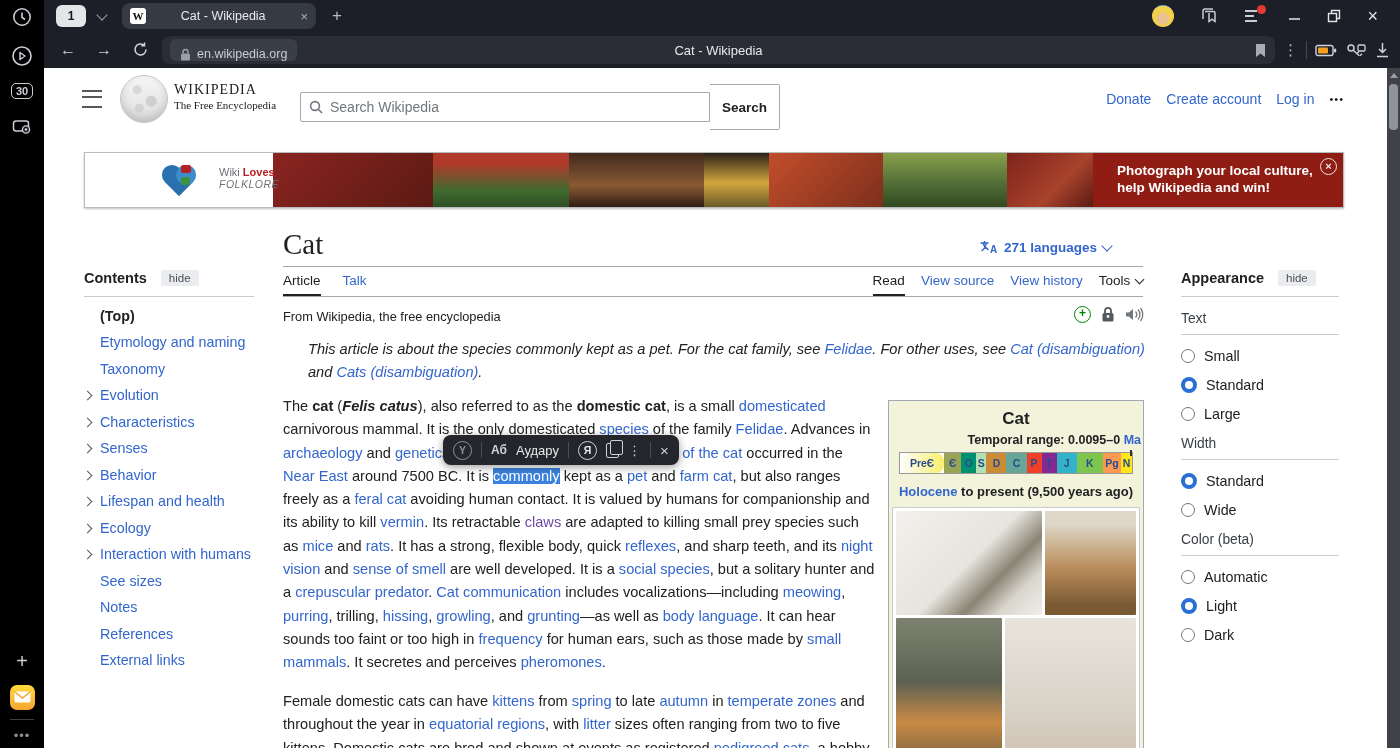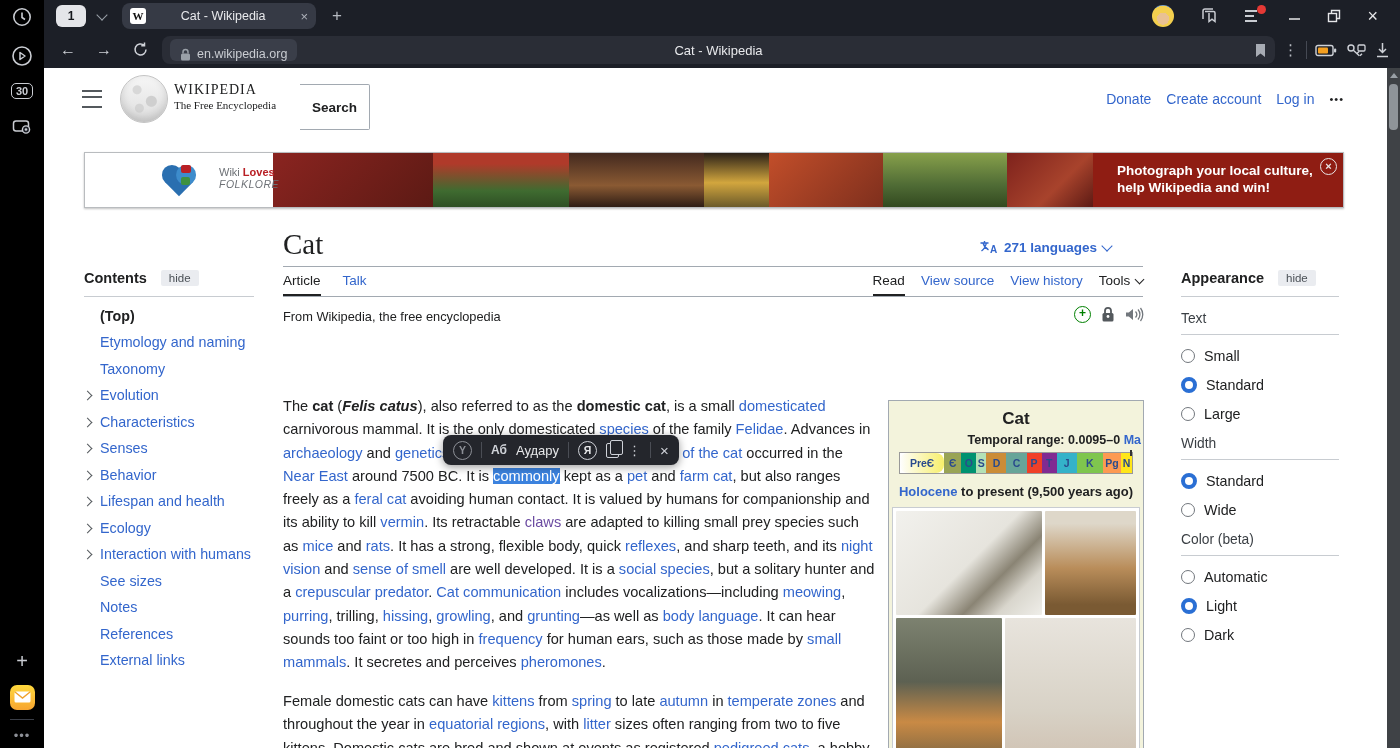--- a/index.html
+++ b/index.html
@@ -248,20 +248,27 @@
 
     <div class="abs" style="left:38px;top:22px;">
         <div class="hamb"></div>
       </div>
     <div class="abs globe" style="left:76px;top:7px;"></div>
     <div class="abs" style="left:130px;top:14px;">
       <div class="wordmark">WIKIPEDIA</div>
       <div class="tagline">The Free Encyclopedia</div>
     </div>
     <div class="abs searchbox" style="left:256px;top:16px;">
+      <div class="sinput">
+        <svg width="14" height="14" viewBox="0 0 14 14">
+            <circle cx="6" cy="6" r="4.4" fill="none" stroke="#72777d" stroke-width="1.6"></circle>
+            <path d="M9.5 9.5L13 13" stroke="#72777d" stroke-width="1.6"></path>
+          </svg>
+        <span>Search Wikipedia</span>
+      </div>
       <button class="sbtn">Search</button>
     </div>
     <div class="abs ulinks" style="right:43px;top:23px;">
       <a class="blue">Donate</a>
       <a class="blue">Create account</a>
       <a class="blue">Log in</a>
       <span style="color:#202122;font-size:11px;letter-spacing:1px;">•••</span>
     </div>
 
     <div class="banner">
@@ -339,20 +346,21 @@
           <rect x="1.5" y="7" width="11" height="8.5" rx="1.5" fill="#54595d"></rect>
           <path d="M4 7V4.8a3 3 0 0 1 6 0V7" fill="none" stroke="#54595d" stroke-width="1.8"></path>
           <circle cx="7" cy="10.5" r="1.4" fill="#fff"></circle>
         </svg>
       <svg width="19" height="15" viewBox="0 0 19 15">
           <path d="M1 5.5v4h2.8L8 13V2L3.8 5.5z" fill="#72777d"></path>
           <path d="M10.5 4.5a4.5 4.5 0 0 1 0 6M13 2.5a7.5 7.5 0 0 1 0 10M15.5 1a10.5 10.5 0 0 1 0 13" fill="none" stroke="#72777d" stroke-width="1.3"></path>
         </svg>
     </div>
 
+    <div class="hatnote para" style="left:264px;top:270px;width:838px;"><span>This article is about the species commonly kept as a pet. For the cat family, see </span><span class="lnk">Felidae</span><span>. For other uses, see </span><span class="lnk">Cat (disambiguation)</span><span> and </span><span class="lnk">Cats (disambiguation)</span><span>.</span></div>
 
     <div class="para" style="top:327px;"><span>The </span><span class="b">cat</span><span> (</span><span class="bi">Felis catus</span><span>), also referred to as the </span><span class="b">domestic cat</span><span>, is a small </span><span class="lnk">domesticated</span><span> carnivorous mammal. It is the only domesticated </span><span class="lnk">species</span><span> of the family </span><span class="lnk">Felidae</span><span>. Advances in </span><span class="lnk">archaeology</span><span> and </span><span class="lnk">genetics</span><span> have shown that the </span><span class="lnk">domestication of the cat</span><span> occurred in the </span><span class="lnk">Near East</span><span> around 7500 BC. It is </span><span class="sel">commonly</span><span> kept as a </span><span class="lnk">pet</span><span> and </span><span class="lnk">farm cat</span><span>, but also ranges freely as a </span><span class="lnk">feral cat</span><span> avoiding human contact. It is valued by humans for companionship and its ability to kill </span><span class="lnk">vermin</span><span>. Its retractable </span><span class="vis">claws</span><span> are adapted to killing small prey species such as </span><span class="lnk">mice</span><span> and </span><span class="lnk">rats</span><span>. It has a strong, flexible body, quick </span><span class="lnk">reflexes</span><span>, and sharp teeth, and its </span><span class="lnk">night vision</span><span> and </span><span class="lnk">sense of smell</span><span> are well developed. It is a </span><span class="lnk">social species</span><span>, but a solitary hunter and a </span><span class="lnk">crepuscular predator</span><span>. </span><span class="lnk">Cat communication</span><span> includes vocalizations—including </span><span class="lnk">meowing</span><span>, </span><span class="lnk">purring</span><span>, trilling, </span><span class="lnk">hissing</span><span>, </span><span class="lnk">growling</span><span>, and </span><span class="lnk">grunting</span><span>—as well as </span><span class="lnk">body language</span><span>. It can hear sounds too faint or too high in </span><span class="lnk">frequency</span><span> for human ears, such as those made by </span><span class="lnk">small mammals</span><span>. It secretes and perceives </span><span class="lnk">pheromones</span><span>.</span></div>
     <div class="para" style="top:622px;"><span>Female domestic cats can have </span><span class="lnk">kittens</span><span> from </span><span class="lnk">spring</span><span> to late </span><span class="lnk">autumn</span><span> in </span><span class="lnk">temperate zones</span><span> and throughout the year in </span><span class="lnk">equatorial regions</span><span>, with </span><span class="lnk">litter</span><span> sizes often ranging from two to five kittens. Domestic cats are bred and shown at events as registered </span><span class="lnk">pedigreed cats</span><span>, a hobby</span></div>
 
     <div class="popup">
       <span class="pcirc">Y</span>
       <span class="pdiv"></span>
       <span style="font-size:12px;color:#cfd2d8;font-weight:bold;">Аб</span>
       <span style="font-size:13px;">Аудару</span>
       <span class="pdiv"></span>

